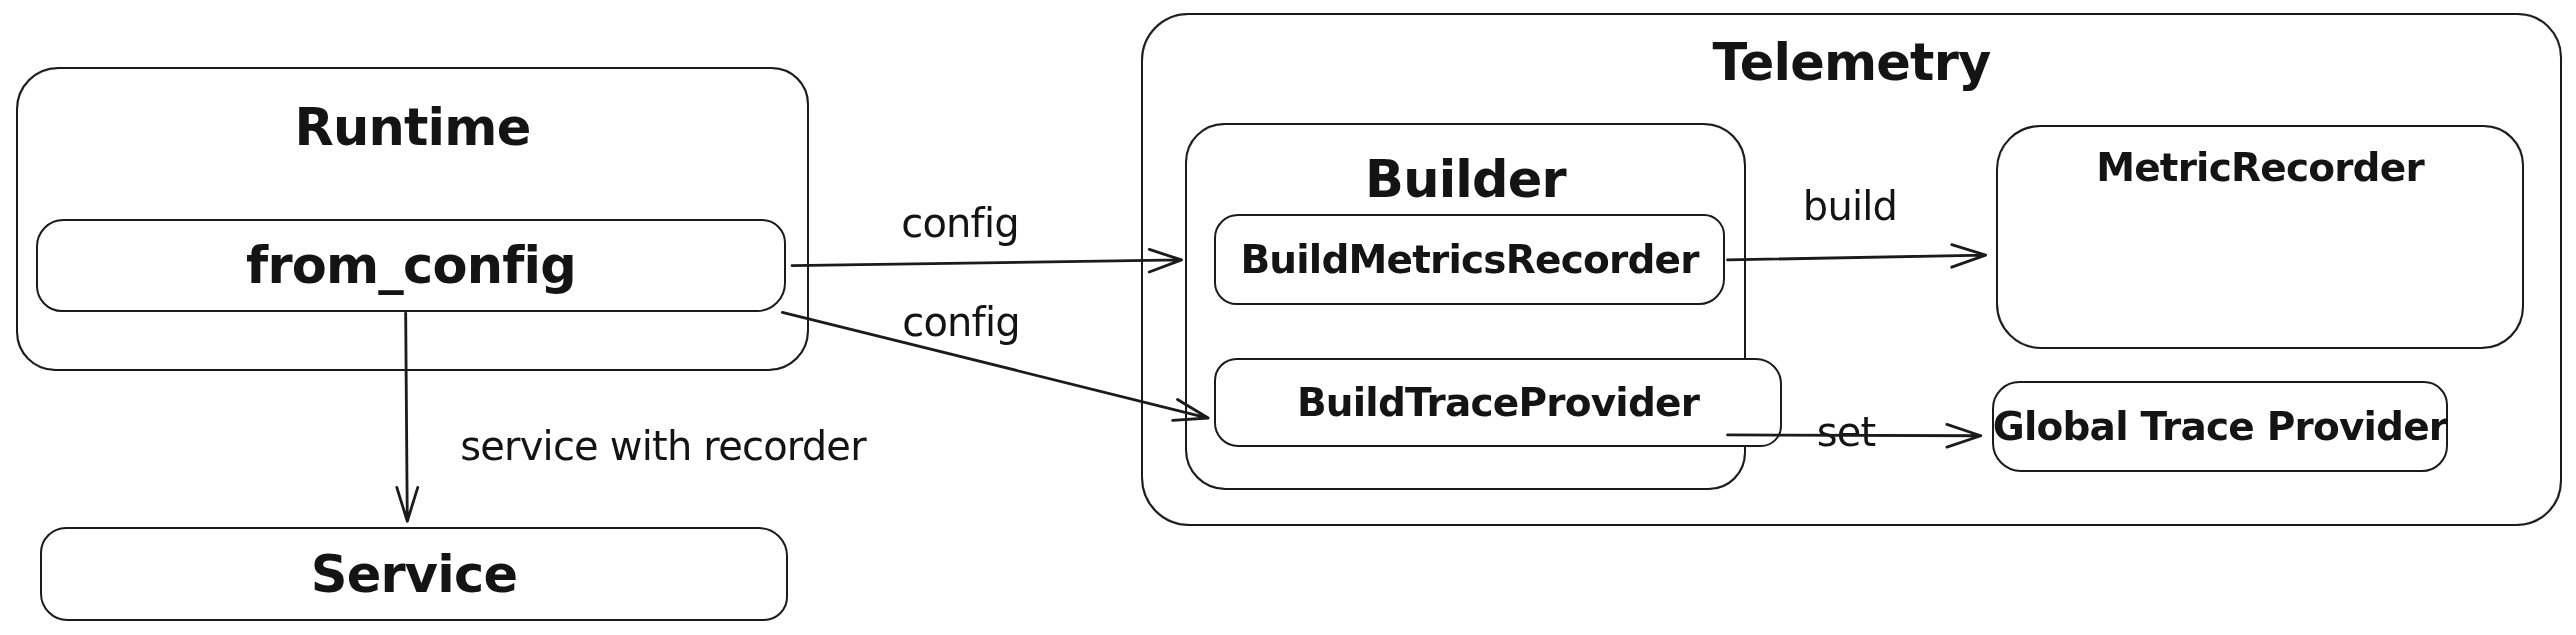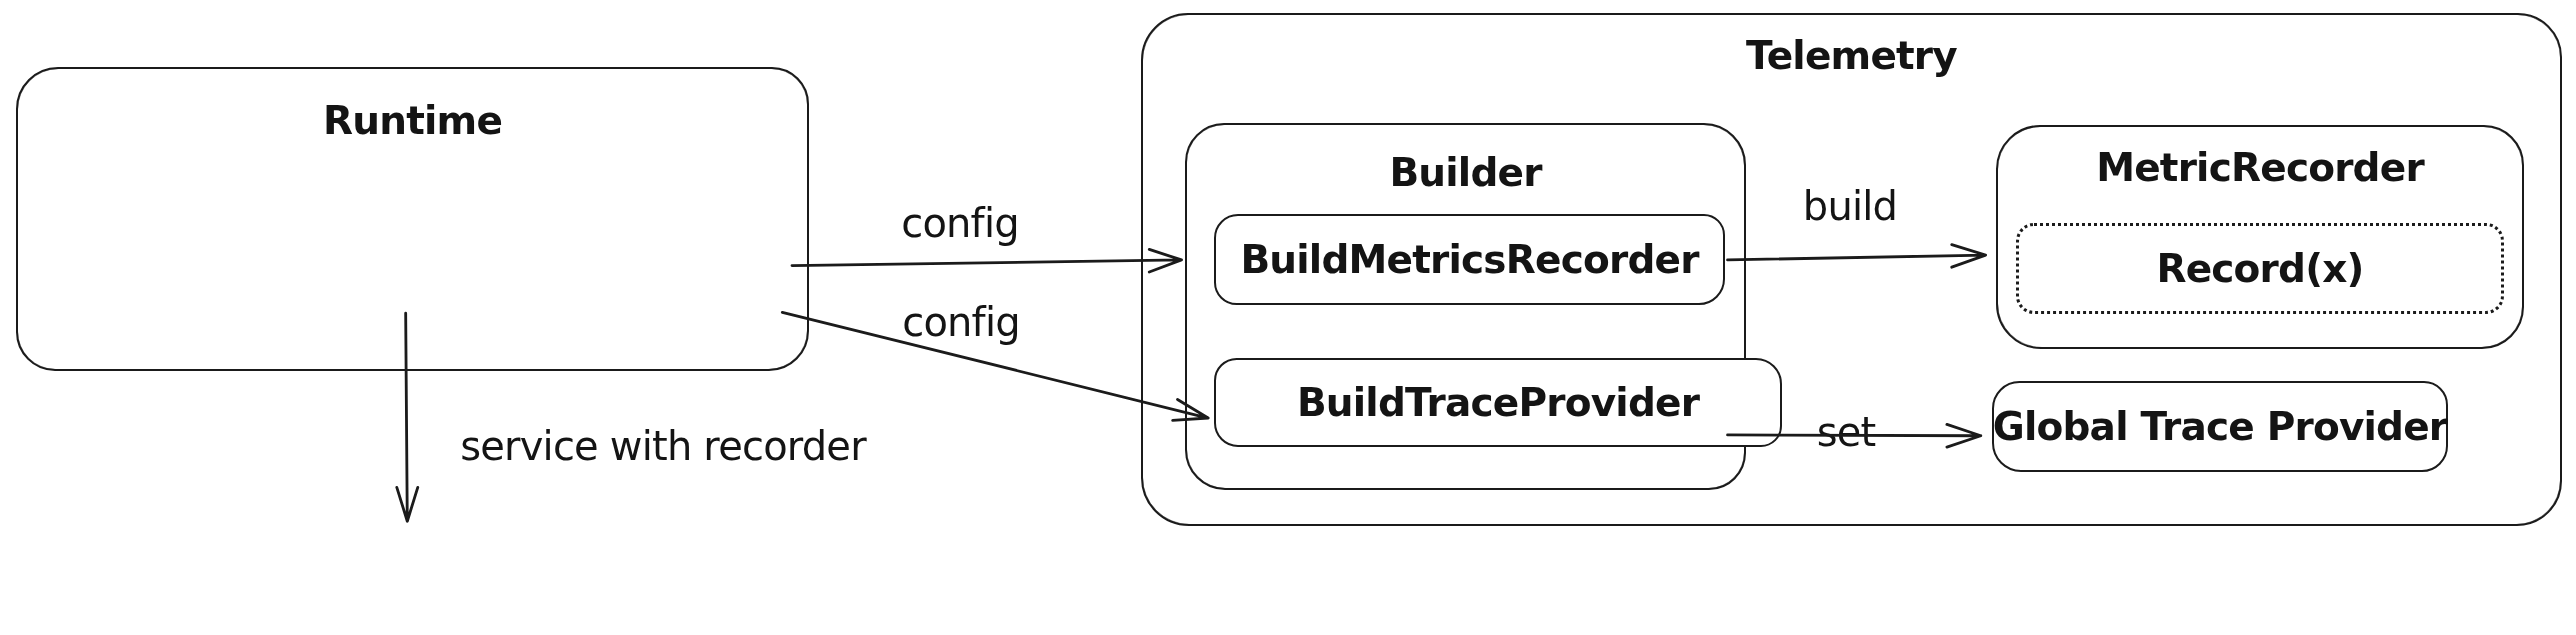--- a/index.html
+++ b/index.html
@@ -49,21 +49,21 @@
     letter-spacing: -0.8px;
     white-space: nowrap;
   }
   .edge-label {
     position: absolute;
     transform: translate(-50%, -50%);
     font-weight: 400;
     letter-spacing: -0.8px;
     white-space: nowrap;
   }
-  .fs56 { font-size: 39px; }
+  .fs56 { font-size: 51px; }
   .fs52 { font-size: 39px; }
   .fs50 { font-size: 40px; }
   #arrows {
     position: absolute;
     left: 0;
     top: 0;
     width: 2576px;
     height: 636px;
     pointer-events: none;
   }
@@ -77,21 +77,27 @@
 </style>
 </head>
 <body>
 
 <div id="canvas">
 
   <div class="box sketch" style="left:16px; top:67px; width:793px; height:304px; border-radius:42px 37px 40px 39px;">
     <div class="box-title fs56" style="top:29px;">Runtime</div>
   </div>
 
+  <div class="box" style="left:36px; top:219px; width:750px; height:93px; border-radius:27.4px 24px 29px 26px;">
+    <div class="center-label fs56">from_config</div>
+  </div>
 
+  <div class="box" style="left:40px; top:527px; width:748px; height:94px; border-radius:26px 29px 24px 27.4px;">
+    <div class="center-label fs56">Service</div>
+  </div>
 
   <div class="box sketch" style="left:1141px; top:13px; width:1421px; height:513px; border-radius:47px 44px 45px 48px;">
     <div class="box-title fs56" style="top:18px;">Telemetry</div>
   </div>
 
   <div class="box sketch" style="left:1185px; top:123px; width:561px; height:367px; border-radius:39px 42px 37px 40px;">
     <div class="box-title fs56" style="top:25px;">Builder</div>
   </div>
 
   <div class="box" style="left:1214px; top:214px; width:511px; height:91px; border-radius:24px 21px 26px 22.6px;">
@@ -99,23 +105,20 @@
   </div>
 
   <div class="box" style="left:1214px; top:358px; width:568px; height:89px; border-radius:22.6px 26px 21px 24px;">
     <div class="center-label fs52">BuildTraceProvider</div>
   </div>
 
   <div class="box sketch" style="left:1996px; top:125px; width:528px; height:224px; border-radius:44px 40px 42px 45px;">
     <div class="box-title fs52" style="top:18px;">MetricRecorder</div>
   </div>
 
-  <div class="box" style="left:2016px; top:223px; width:488px; height:91px; border-radius:18px; border-style:dotted; border-width:3.2px;">
-    <div class="center-label fs52">Record(x)</div>
-  </div>
 
   <div class="box" style="left:1992px; top:381px; width:456px; height:91px; border-radius:27.4px 24px 26px 29px;">
     <div class="center-label fs52">Global Trace Provider</div>
   </div>
 
   <div class="edge-label fs50" style="left:960px; top:223px;">config</div>
   <div class="edge-label fs50" style="left:961px; top:322px;">config</div>
   <div class="edge-label fs50" style="left:1850px; top:206px;">build</div>
   <div class="edge-label fs50" style="left:1846px; top:408px;margin-top:24px;">set</div>
   <div class="edge-label fs50" style="left:663px; top:446px;">service with recorder</div>

